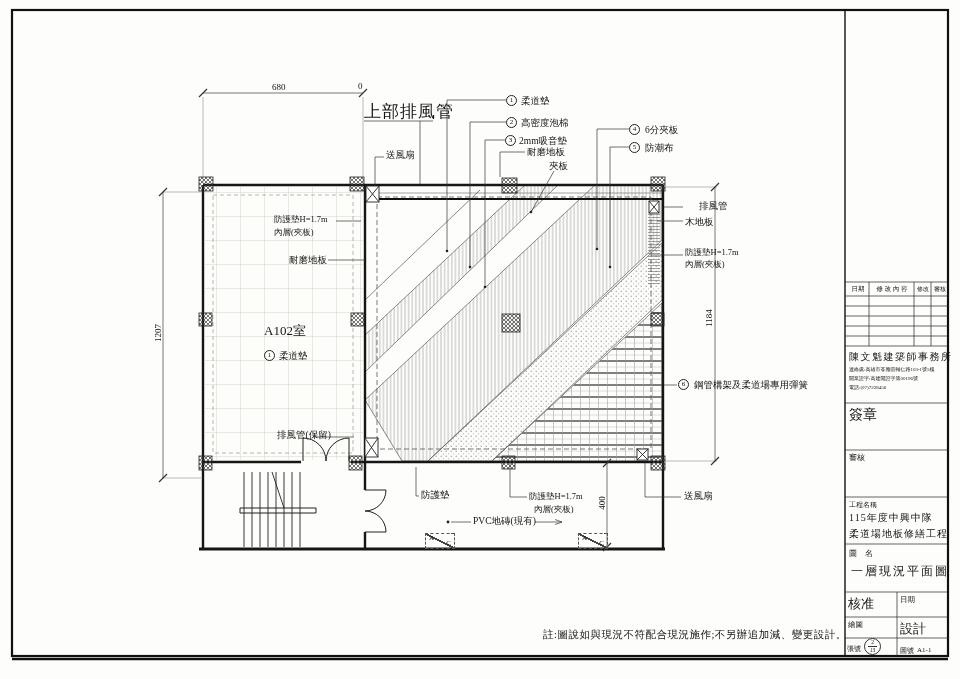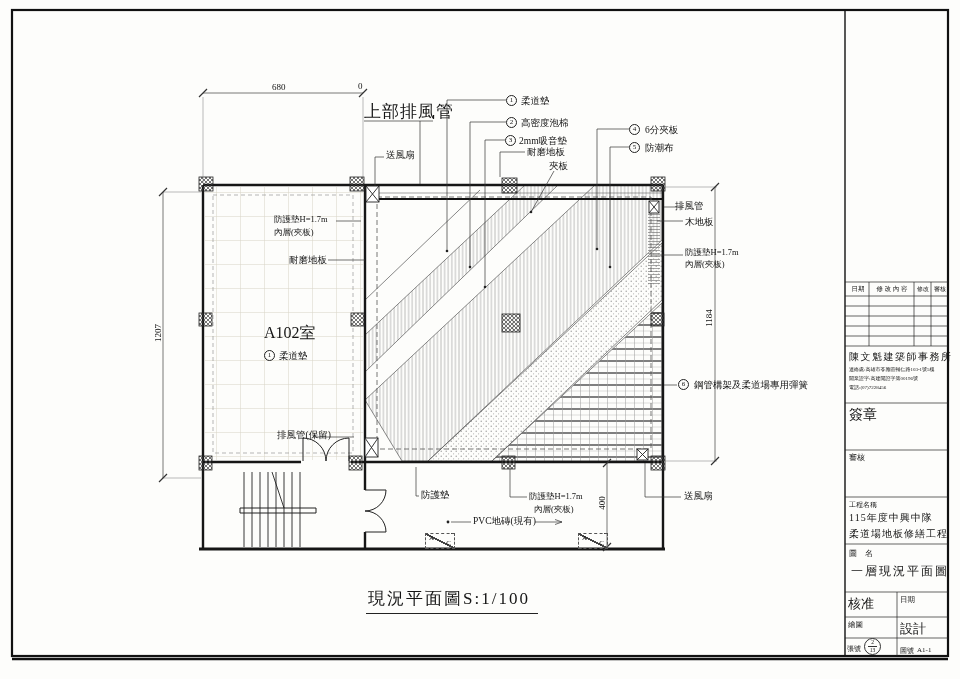--- a/index.html
+++ b/index.html
@@ -195,36 +195,36 @@
   <div class="cno" style="left:629px;top:124px">
     <span>4</span>
     </div>
   <div class="lbl" style="left:645px;top:125px">6分夾板</div>
 
   <div class="cno" style="left:629px;top:142px">
     <span>5</span>
     </div>
   <div class="lbl" style="left:645px;top:143px">防潮布</div>
 
-  <div class="lbl" style="left:675px;top:201px">排風管</div>
+  <div class="lbl" style="left:699px;top:201px">排風管</div>
   <div class="lbl" style="left:685px;top:217px">木地板</div>
   <div class="lbl sm" style="left:685px;top:248px">防護墊H=1.7m</div>
   <div class="lbl sm" style="left:685px;top:260px">內層(夾板)</div>
 
   <div class="cno" style="left:678px;top:379px">
     <span>6</span>
     </div>
   <div class="lbl" style="left:694px;top:380px">鋼管構架及柔道場專用彈簧</div>
 
   <div class="lbl" style="left:684px;top:491px">送風扇</div>
 
   <div class="lbl sm" style="left:274px;top:215px">防護墊H=1.7m</div>
   <div class="lbl sm" style="left:274px;top:228px">內層(夾板)</div>
   <div class="lbl" style="left:289px;top:255px">耐磨地板</div>
-  <div class="lbl" style="left:264px;top:324px;font-size:16px">A102室</div>
+  <div class="lbl" style="left:264px;top:324px;font-size:13px">A102室</div>
   <div class="cno" style="left:264px;top:350px">
     <span>1</span>
     </div>
   <div class="lbl" style="left:279px;top:351px">柔道墊</div>
   <div class="lbl" style="left:277px;top:430px">排風管(保留)</div>
 
   <div class="lbl" style="left:421px;top:490px">防護墊</div>
   <div class="lbl sm" style="left:529px;top:492px">防護墊H=1.7m</div>
   <div class="lbl sm" style="left:534px;top:505px">內層(夾板)</div>
   <div class="lbl" style="left:473px;top:516px">PVC地磚(現有)</div>
@@ -237,21 +237,21 @@
     <span class="a">A</span>
     <span class="c">C</span>
   </div>
 
   <div class="dimh" style="left:272px;top:82px">680</div>
   <div class="dimh" style="left:358px;top:81px">0</div>
   <div class="dimv" style="left:141px;top:328px">1207</div>
   <div class="dimv" style="left:692px;top:313px">1184</div>
   <div class="dimv" style="left:585px;top:498px">400</div>
 
-  <div class="title">現況平面圖S:1/100</div>
+  <div class="note">註:圖說如與現況不符配合現況施作;不另辦追加減、變更設計。</div>
 
   <div class="tb" style="left:847px;top:285px;width:22px;text-align:center;font-size:6.5px">日期</div>
   <div class="tb" style="left:870px;top:285px;width:44px;text-align:center;font-size:6.5px">修 改 內 容</div>
   <div class="tb" style="left:915px;top:285px;width:16px;text-align:center;font-size:6px">修改</div>
   <div class="tb" style="left:932px;top:285px;width:16px;text-align:center;font-size:6px">審核</div>
 
   <div class="tb tb-name" style="left:849px;top:350px">陳文魁建築師事務所</div>
   <div class="tb tb-tiny" style="left:849px;top:366px">連絡處:高雄市苓雅區輔仁路103-1號5樓</div>
   <div class="tb tb-tiny" style="left:849px;top:375px">開業證字:高建開證字第00196號</div>
   <div class="tb tb-tiny" style="left:849px;top:384px">電話:(07)7228456</div>

